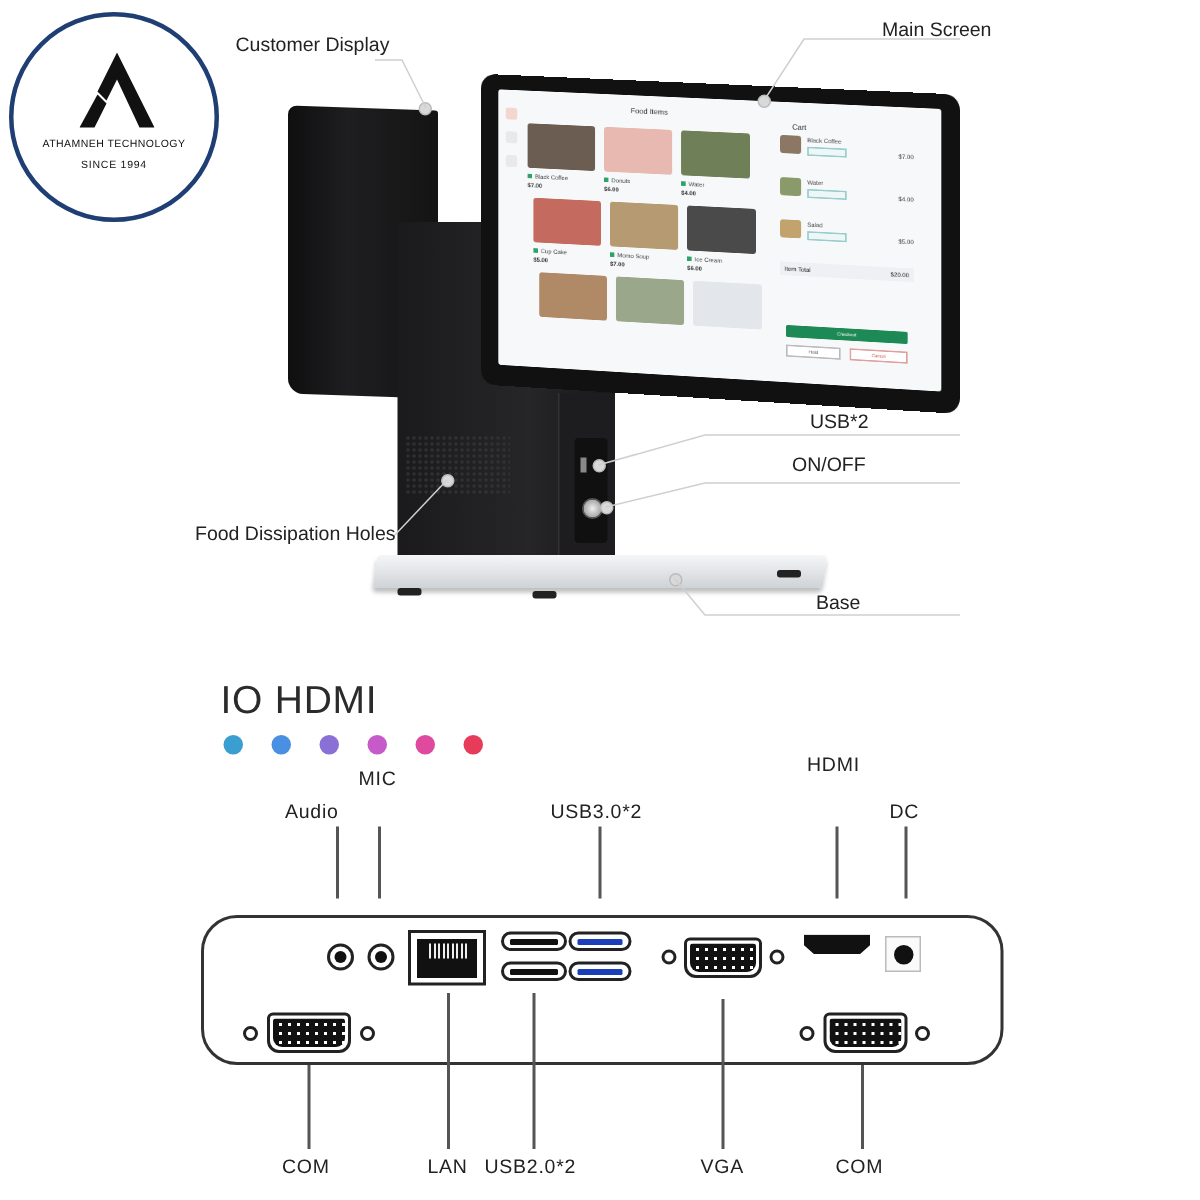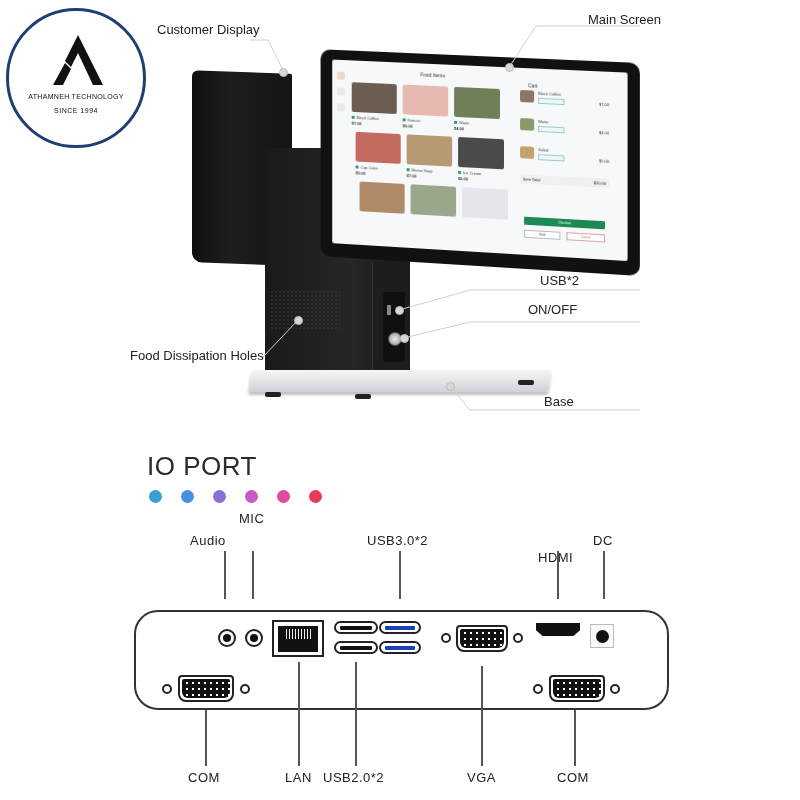--- a/index.html
+++ b/index.html
@@ -200,34 +200,34 @@
   </g>
 </svg>
 
 <div class="abs callout" style="left:157px;top:22px">Customer Display</div>
 <div class="abs callout" style="left:588px;top:12px">Main Screen</div>
 <div class="abs callout" style="left:540px;top:273px">USB*2</div>
 <div class="abs callout" style="left:528px;top:302px">ON/OFF</div>
 <div class="abs callout" style="left:130px;top:348px">Food Dissipation Holes</div>
 <div class="abs callout" style="left:544px;top:394px">Base</div>
 
-<div class="abs io-title">IO PORT</div>
+<div class="abs io-title">IO HDMI</div>
 <div class="abs io-dots">
   <div class="io-dot" style="background:#3a9fd0"></div>
   <div class="io-dot" style="background:#4a90e2"></div>
   <div class="io-dot" style="background:#8a70d6"></div>
   <div class="io-dot" style="background:#c65ac8"></div>
   <div class="io-dot" style="background:#e04a9e"></div>
   <div class="io-dot" style="background:#e63c5a"></div>
 </div>
 
 <div class="abs port-label" style="left:190px;top:533px">Audio</div>
 <div class="abs port-label" style="left:239px;top:511px">MIC</div>
 <div class="abs port-label" style="left:367px;top:533px">USB3.0*2</div>
-<div class="abs port-label" style="left:538px;top:550px">HDMI</div>
+<div class="abs port-label" style="left:538px;top:502px">HDMI</div>
 <div class="abs port-label" style="left:593px;top:533px">DC</div>
 
 <div class="abs vline" style="left:224px;top:551px;height:48px"></div>
 <div class="abs vline" style="left:252px;top:551px;height:48px"></div>
 <div class="abs vline" style="left:399px;top:551px;height:48px"></div>
 <div class="abs vline" style="left:557px;top:551px;height:48px"></div>
 <div class="abs vline" style="left:603px;top:551px;height:48px"></div>
 
 <div class="abs panel"></div>
 

